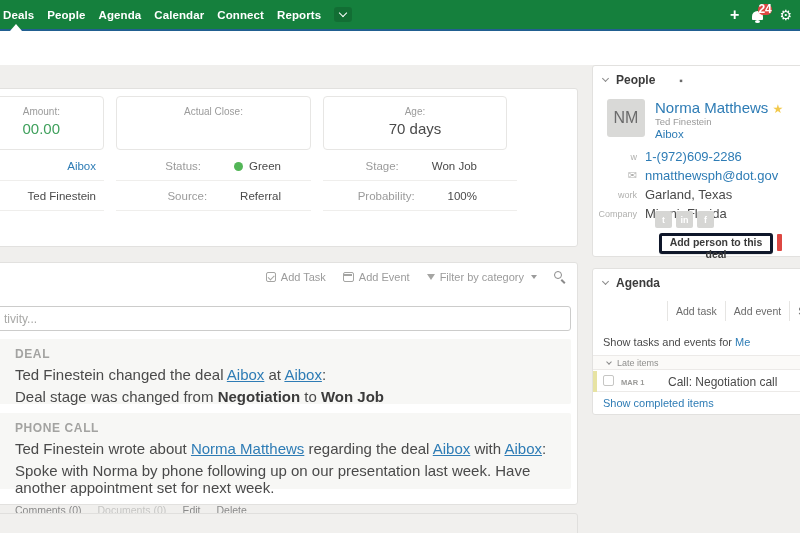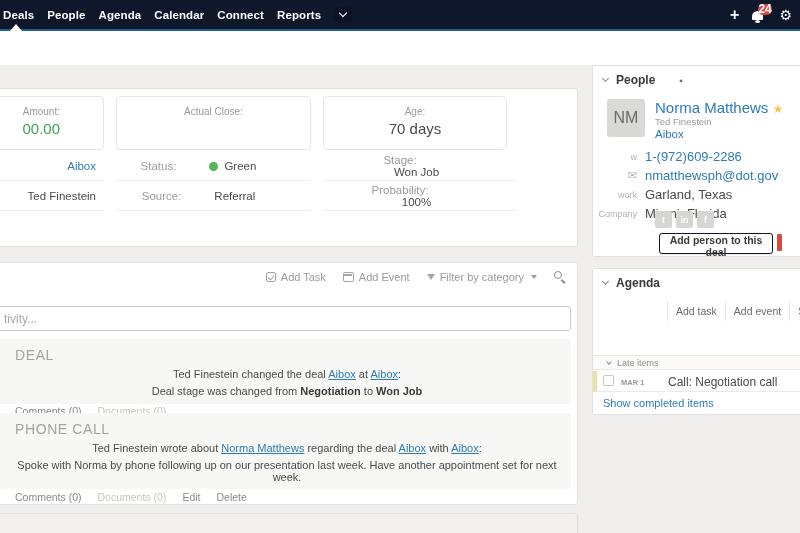--- a/index.html
+++ b/index.html
@@ -1,21 +1,21 @@
 <!DOCTYPE html>
 <html><head>
 <meta charset="utf-8">
 <style>
   * { margin:0; padding:0; box-sizing:border-box; }
   body { font-family: "Liberation Sans", sans-serif; background:#fff; }
   #screen { position:relative; width:800px; height:533px; overflow:hidden; background:#fff; }
 
   
   .nav { position:absolute; left:0; top:0; width:800px; height:31px;
-         background:#0f172a; border-bottom:2px solid #215f90; display:flex; align-items:center; }
+         background:#15803d; border-bottom:2px solid #215f90; display:flex; align-items:center; }
   .nav-items { display:flex; align-items:center; gap:13px; padding-left:3px; }
   .nav-item { color:#fff; font-size:11.5px; font-weight:bold; letter-spacing:.1px; cursor:pointer; }
   .nav-caret { position:absolute; left:10px; top:24px; width:0; height:0;
                border-left:6px solid transparent; border-right:6px solid transparent;
                border-bottom:7px solid #ffffff; }
   .nav-more { width:18px; height:15px; background:rgba(0,0,0,.14); border-radius:3px;
               display:flex; align-items:center; justify-content:center; cursor:pointer; }
   .chev-w { width:6px; height:6px; border-right:1.5px solid #fff; border-bottom:1.5px solid #fff;
             transform:rotate(45deg); margin-top:-3px; }
   .nav-right { position:absolute; right:8px; top:0; height:29px; display:flex; align-items:center; gap:13px; }
@@ -39,25 +39,25 @@
   .cards { position:absolute; left:7px; top:7px; display:flex; gap:12px; }
   .card { height:54px; border:1px solid #e7e6e4; border-radius:4px; padding-top:9px; }
   .card-1 { width:200px; text-align:right; padding-right:43px; }
   .card-2 { width:195px; text-align:center; }
   .card-3 { width:184px; text-align:center; }
   .card-label { font-size:10px; color:#9b9b9b; }
   .card-value { font-size:15px; color:#4a4a4a; margin-top:3px; }
   .green-val { color:#3fa05c; }
   .details { position:absolute; left:7px; top:62px; width:668px; }
   .detail-row { display:flex; gap:12px; }
-  .dcol { display:flex; justify-content:center; align-items:center; height:30px;
+  .dcol { display:flex; justify-content:flex-end; align-items:center; height:30px;
           border-bottom:1px solid #efeeec; font-size:11.5px; }
   .dcol1 { width:200px; justify-content:flex-end; padding-right:8px; }
   .dcol2 { width:195px; padding:0 30px 0 0; }
-  .dcol3 { width:194px; padding:0 40px 0 0;flex-direction:column; }
+  .dcol3 { width:194px; padding:0 40px 0 0; }
   .dlabel { color:#9b9b9b; }
   .dvalue { color:#4a4a4a;padding-left:33px; }
   .link { color:#2e7cb5; text-decoration:none; cursor:pointer; }
   .dot { display:inline-block; width:9px; height:9px; border-radius:50%; background:#53b657;
          margin-right:6px; vertical-align:-1px; }
 
   
   .activity-panel { left:-104px; top:262px; width:682px; height:243px; }
   .act-toolbar { position:absolute; right:0; top:8px; display:flex; align-items:center; gap:17px;
                  padding-right:11px; font-size:11px; color:#9b9b9b; }
@@ -77,22 +77,22 @@
   .search-ico .handle { position:absolute; left:8px; top:8px; width:4.5px; height:1.5px;
                         background:#8a8a8a; transform:rotate(45deg); transform-origin:0 0; }
   .act-input { position:absolute; left:8px; top:43px; width:666px; height:25px;
                border:1px solid #cccccb; border-radius:3px; font-size:12px; color:#555;
                padding-left:98px; font-family:"Liberation Sans", sans-serif; background:#fff; }
   .act-input::placeholder { color:#a9a9a7; }
   .entry { position:absolute; left:8px; width:666px; background:#f7f7f5; border-radius:2px;
            padding:8px 12px 0 110px; }
   .entry-1 { top:76px; height:65px; }
   .entry-2 { top:150px; height:76px; }
-  .entry-type { font-size:14px; font-weight:normal; letter-spacing:.6px; color:#a3a3a1; }
-  .entry-line { font-size:11px; color:#4a4a4a; margin-top:5px;text-align:center; }
+  .entry-type { font-size:12px; font-weight:bold; letter-spacing:.6px; color:#a3a3a1; }
+  .entry-line { font-size:15px; color:#4a4a4a; margin-top:5px; }
   .entry-line .lnk { color:#2e7cb5; text-decoration:underline; cursor:pointer; }
   .entry-line .b { font-weight:bold; color:#3b3b3b; }
   .entry-foot { display:flex; gap:16px; font-size:10.5px; margin-top:8px; }
   .foot-main { color:#8a8a8a; cursor:pointer; }
   .foot-dim { color:#c6c6c4; cursor:pointer; }
 
   .stub-panel { left:-104px; top:513px; width:682px; height:40px; background:#f1f0ee; border-color:#e0dfdd; }
 
   
   .people-panel { left:592px; top:65px; width:240px; height:192px; }
@@ -112,21 +112,21 @@
   .person-org { position:absolute; left:62px; top:62px; font-size:11.5px; }
   .contact-rows { position:absolute; left:0; top:81px; width:100%; }
   .c-row { display:flex; align-items:center; height:19px; }
   .c-label { width:52px; text-align:right; font-size:9px; color:#b0b0ae; padding-right:8px; }
   .c-label .env { font-size:11px; color:#b0b0ae; }
   .c-value { font-size:13px; color:#4a4a4a; }
   .socials { position:absolute; left:62px; top:145px; display:flex; gap:4px; }
   .soc { width:17px; height:17px; background:#d6d6d4; border-radius:2px; color:#fff;
          font-size:9px; font-weight:bold; display:flex; align-items:center; justify-content:center; cursor:pointer; }
   .add-person-btn { position:absolute; left:66px; top:167px; width:114px; height:21px;
-                    background:#fff; border:1px solid #0f172a; border-radius:3px;
+                    background:#fff; border:3px solid #0f172a; border-radius:3px;
                     box-shadow:0 1px 1px rgba(0,0,0,.1); font-size:10.5px; font-weight:bold;
                     color:#3b3b3b; font-family:"Liberation Sans", sans-serif; cursor:pointer; }
   .red-marker { position:absolute; left:184px; top:168px; width:5px; height:17px;
                 background:#dd4742; border-radius:1px; }
 
   .agenda-tabs { position:absolute; left:74px; top:32px; display:flex; }
   .ag-tab { padding:4px 8px; font-size:10.5px; color:#6b6b6b; border-left:1px solid #e6e5e3;
             white-space:nowrap; cursor:pointer; }
   .show-for { position:absolute; left:10px; top:67px; font-size:11px; color:#4a4a4a; }
   .late-bar { position:absolute; left:0; top:86px; width:100%; height:15px; background:#fbfaf8;
@@ -304,20 +304,21 @@
     <div class="panel-header">
       <span class="chev-g"></span>
       <span class="panel-title">Agenda</span>
     </div>
     <div class="agenda-tabs">
       <span class="ag-tab">Add task</span>
       <span class="ag-tab">Add event</span>
       <span class="ag-tab">See all</span>
 
     </div>
+    <div class="show-for"><span>Show tasks and events for </span><span class="link">Me</span></div>
     <div class="late-bar">
       <span class="chev-g"></span>
       <span>Late items</span>
     </div>
     <div class="agenda-item">
       <span class="yellow-bar"></span>
       <span class="ag-check"></span>
       <span class="ag-date">MAR 1</span>
       <span class="ag-text">Call: Negotiation call</span>
     </div>

